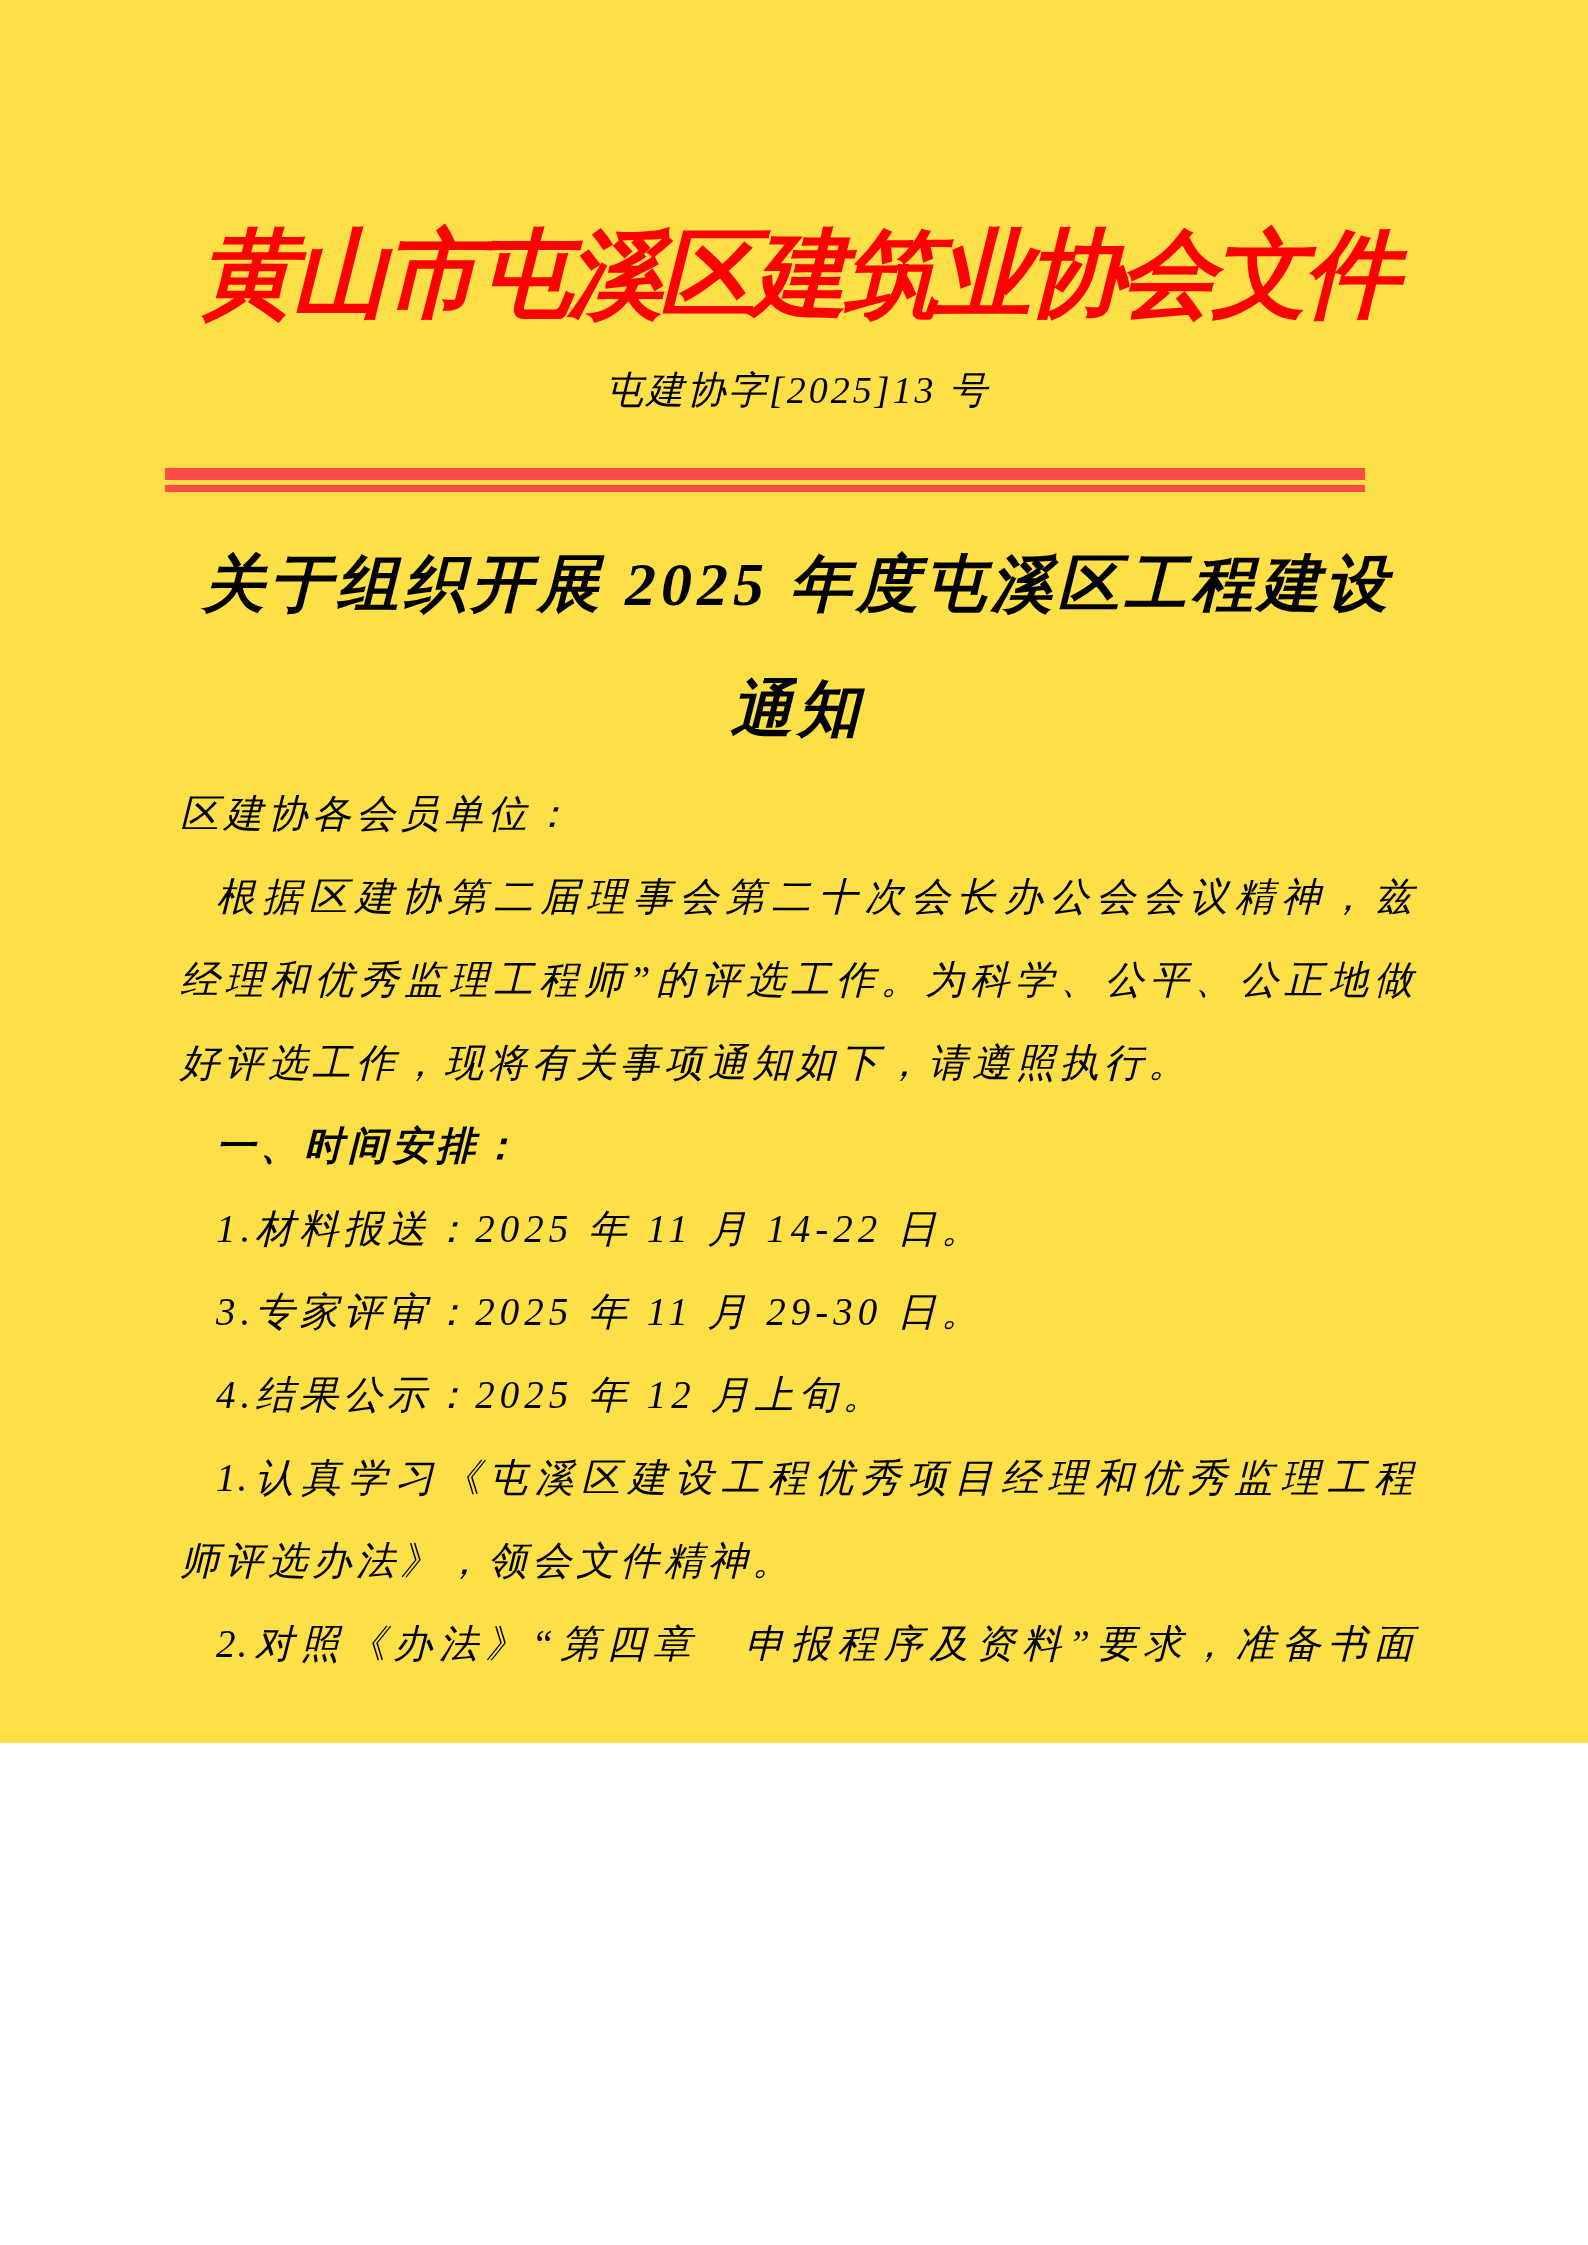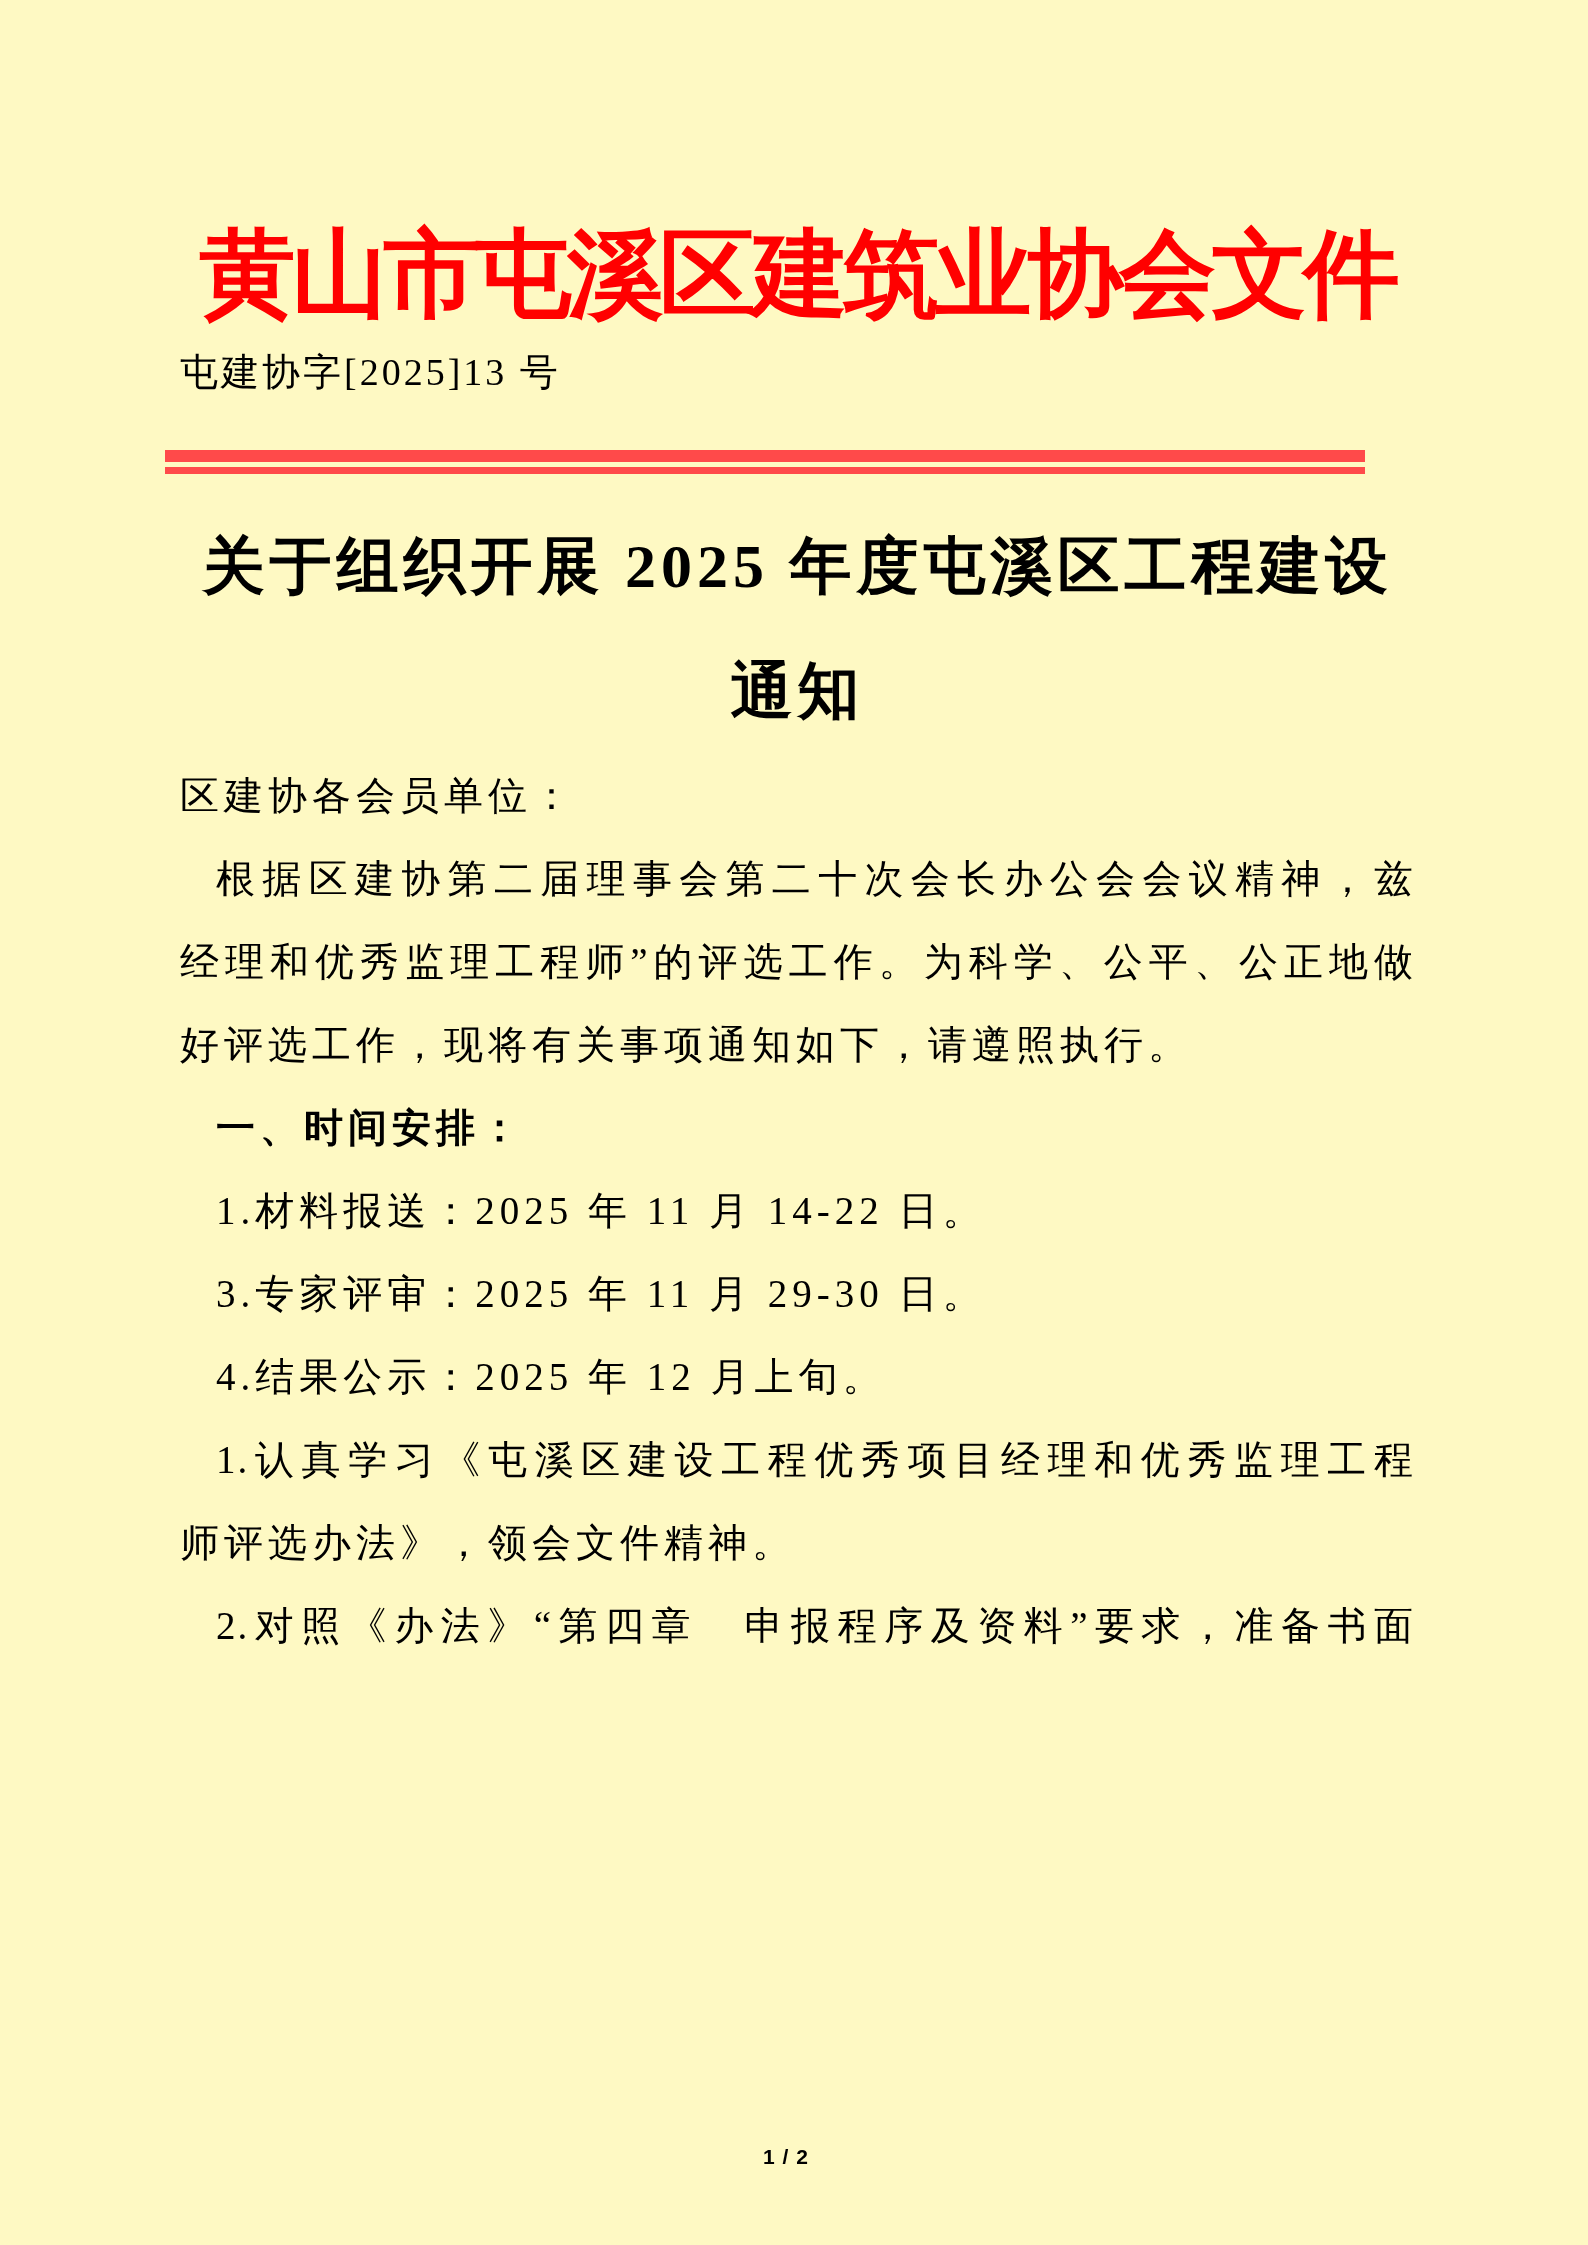--- a/index.html
+++ b/index.html
@@ -3,41 +3,43 @@
 <meta charset="utf-8">
 <style>
   :root {
     --header-red: #ff0000;
     --rule-red: #ff4a4a;
   }
   html, body { margin: 0; padding: 0; background: #ffffff; }
   .page {
     position: relative;
     width: 1588px;
-    height: 2245px;
-    background: #fef9c3;
+    height: 1743px;
+    background: #fde047;
     color: #000000;
     font-family: "Liberation Serif", serif;
     box-sizing: border-box;
     padding: 215px 173px 0 180px;
     overflow: hidden;
+    font-style: italic;
   }
   .org-title {
     font-size: 96px;
     font-weight: bold;
     color: var(--header-red);
     text-align: center;
     line-height: 120px;
     letter-spacing: -4px;
     white-space: nowrap;
   }
   .doc-number {
-    margin-top: 12px;
+    margin-top: 30px;
     font-size: 38px;
     line-height: 50px;
+    text-align: center;
     letter-spacing: 3px;
   }
   .red-rule {
     margin-top: 53px;
     margin-left: -15px;
     width: 1200px;
   }
   .red-rule-thick { height: 12px; background: var(--rule-red); }
   .red-rule-thin  { height: 7px;  background: var(--rule-red); margin-top: 5px; }
   .doc-title {

